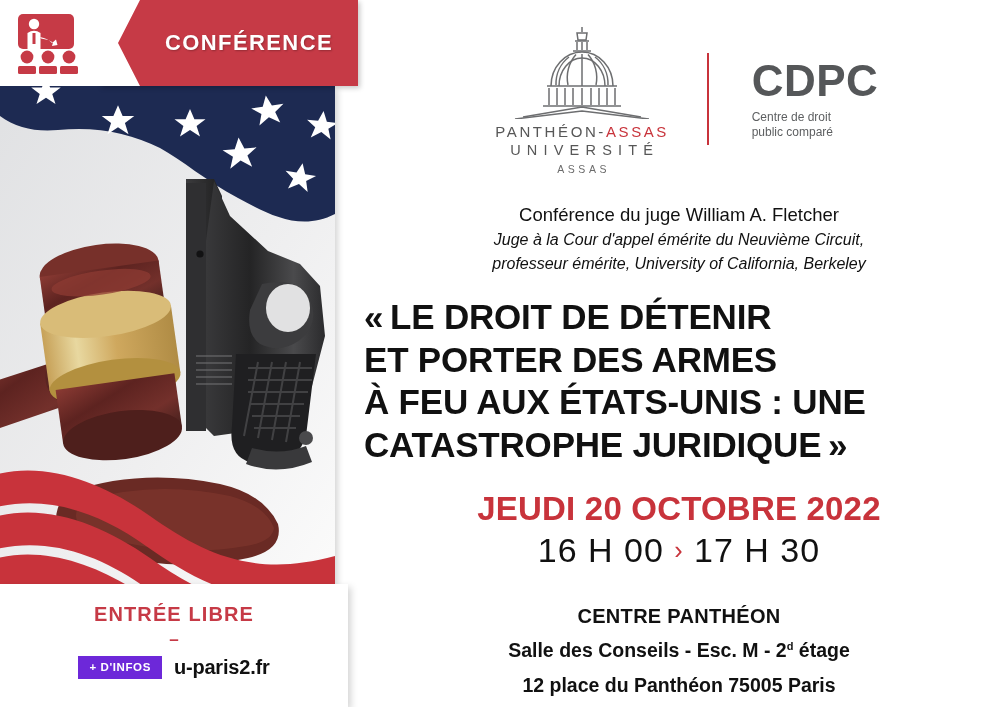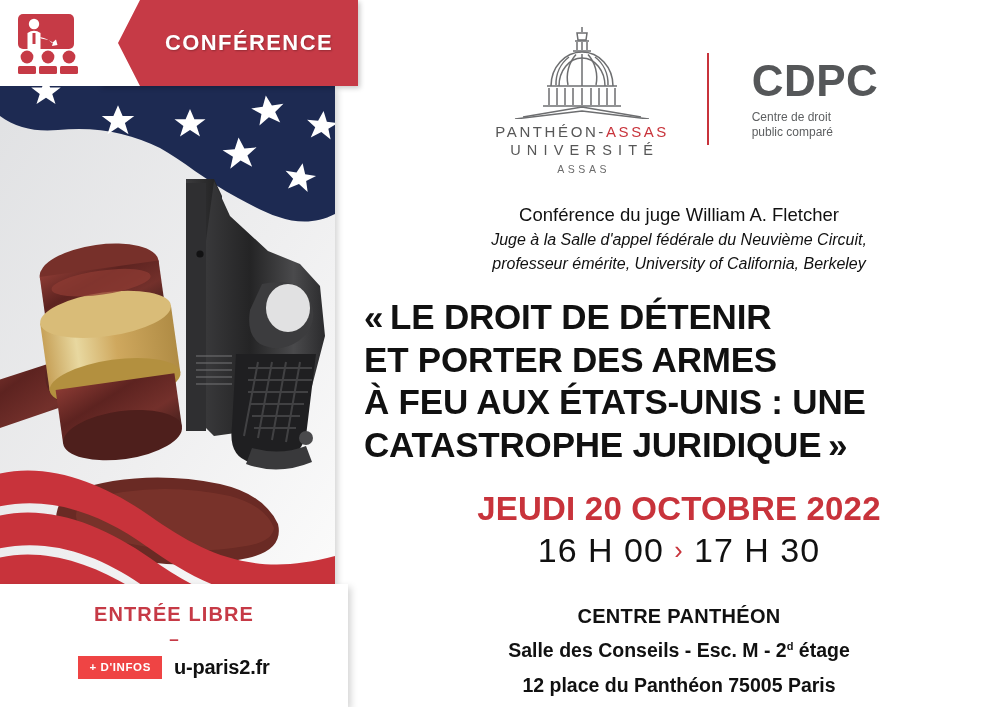--- a/index.html
+++ b/index.html
@@ -125,21 +125,21 @@
   .infos-row {
     position: absolute;
     left: 0; top: 72px;
     width: 348px;
     display: flex;
     align-items: center;
     justify-content: center;
     gap: 12px;
   }
   .infos-btn {
-    background: #ef4444;
+    background: #6d28d9;
     color: #ffffff;
     font-weight: bold;
     font-size: 11.5px;
     letter-spacing: 0.6px;
     padding: 5px 11px 5px 11px;
     display: inline-block;
     line-height: 1.05;
   }
   .infos-url {
     color: #111111;
@@ -487,21 +487,21 @@
         <div class="cdpc-title">CDPC</div>
         <div class="cdpc-sub">
           <div>Centre de droit</div>
           <div>public comparé</div>
         </div>
       </div>
     </div>
 
     <div class="speaker">
       <div class="speaker-name">Conférence du juge William A. Fletcher</div>
-      <div class="speaker-role">Juge à la Salle d'appel fédérale du Neuvième Circuit,</div>
+      <div class="speaker-role">Juge à la Cour d'appel émérite du Neuvième Circuit,</div>
       <div class="speaker-role">professeur émérite, University of California, Berkeley</div>
     </div>
 
     <div class="title">
       <span class="tl">« LE DROIT DE DÉTENIR</span>
       <span class="tl">ET PORTER DES ARMES</span>
       <span class="tl">À FEU AUX ÉTATS-UNIS : UNE</span>
       <span class="tl">CATASTROPHE JURIDIQUE »</span>
     </div>
 

